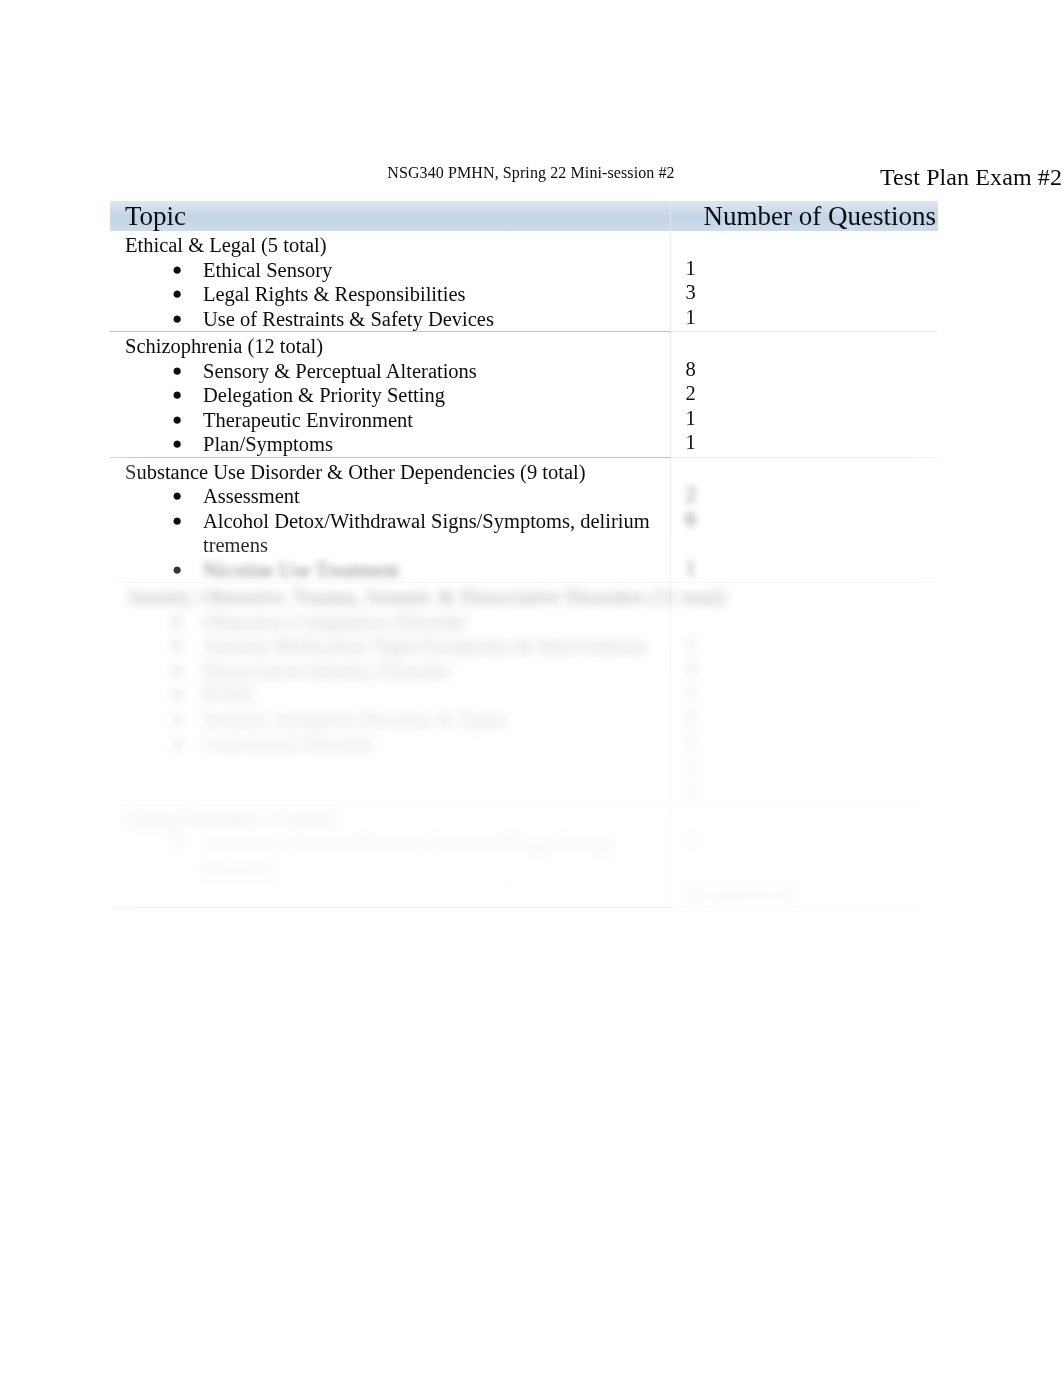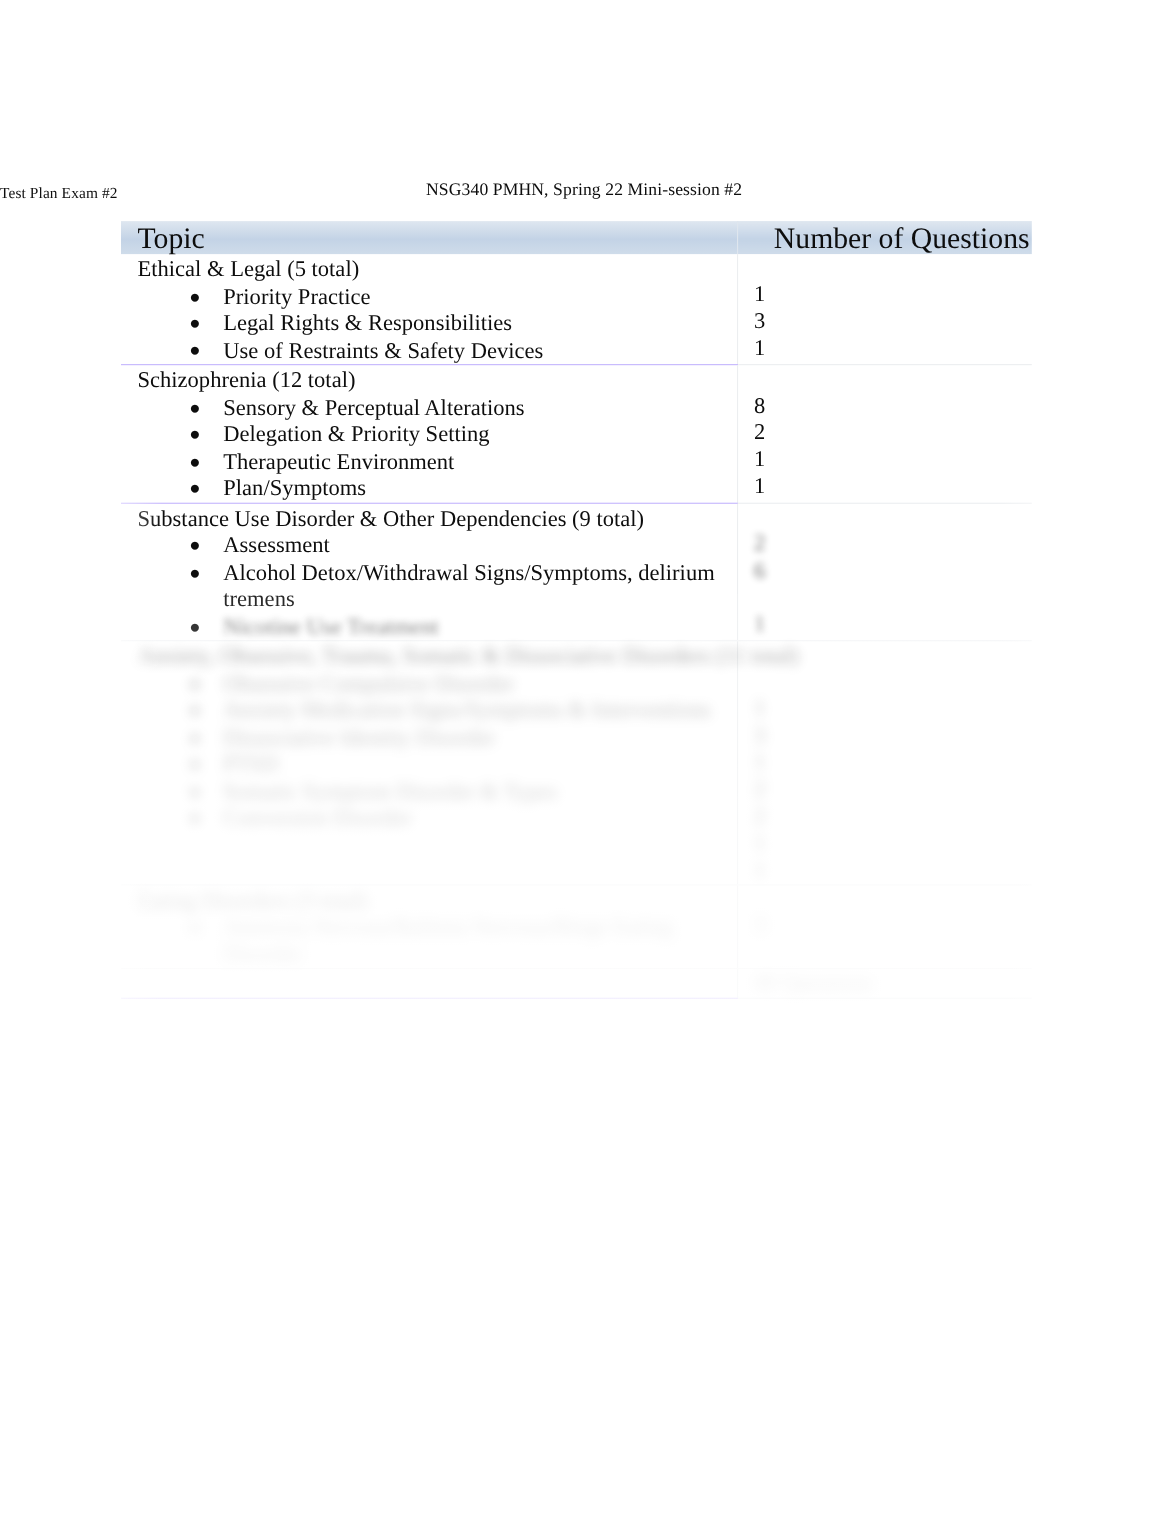--- a/index.html
+++ b/index.html
@@ -34,22 +34,22 @@
     font-size: 16px;
     line-height: 26px;
     letter-spacing: 0.1px;
     margin-top: 36px;
   }
   .doc-subtitle {
     position: absolute;
     left: 0;
     top: 164px;
     width: 1062px;
-    text-align: left;
-    font-size: 14px;
+    text-align: right;
+    font-size: 24px;
     line-height: 26px;
     letter-spacing: 0.1px;
   }
 
   
   .table-wrap {
     position: absolute;
     left: 110px;
     top: 201px;
     width: 828px;
@@ -195,21 +195,21 @@
       </thead>
 
       <tbody>
 
         <tr>
           <td class="topic-cell">
             <span class="grp-title">Ethical &amp; Legal (5 total)</span>
             <ul class="bullets">
               <li>
                 <span class="dot">●</span>
-                <span class="txt">Priority Practice</span>
+                <span class="txt">Ethical Sensory</span>
               </li>
               <li>
                 <span class="dot">●</span>
                 <span class="txt">Legal Rights &amp; Responsibilities</span>
               </li>
               <li>
                 <span class="dot">●</span>
                 <span class="txt">Use of Restraints &amp; Safety Devices</span>
               </li>
             </ul>

